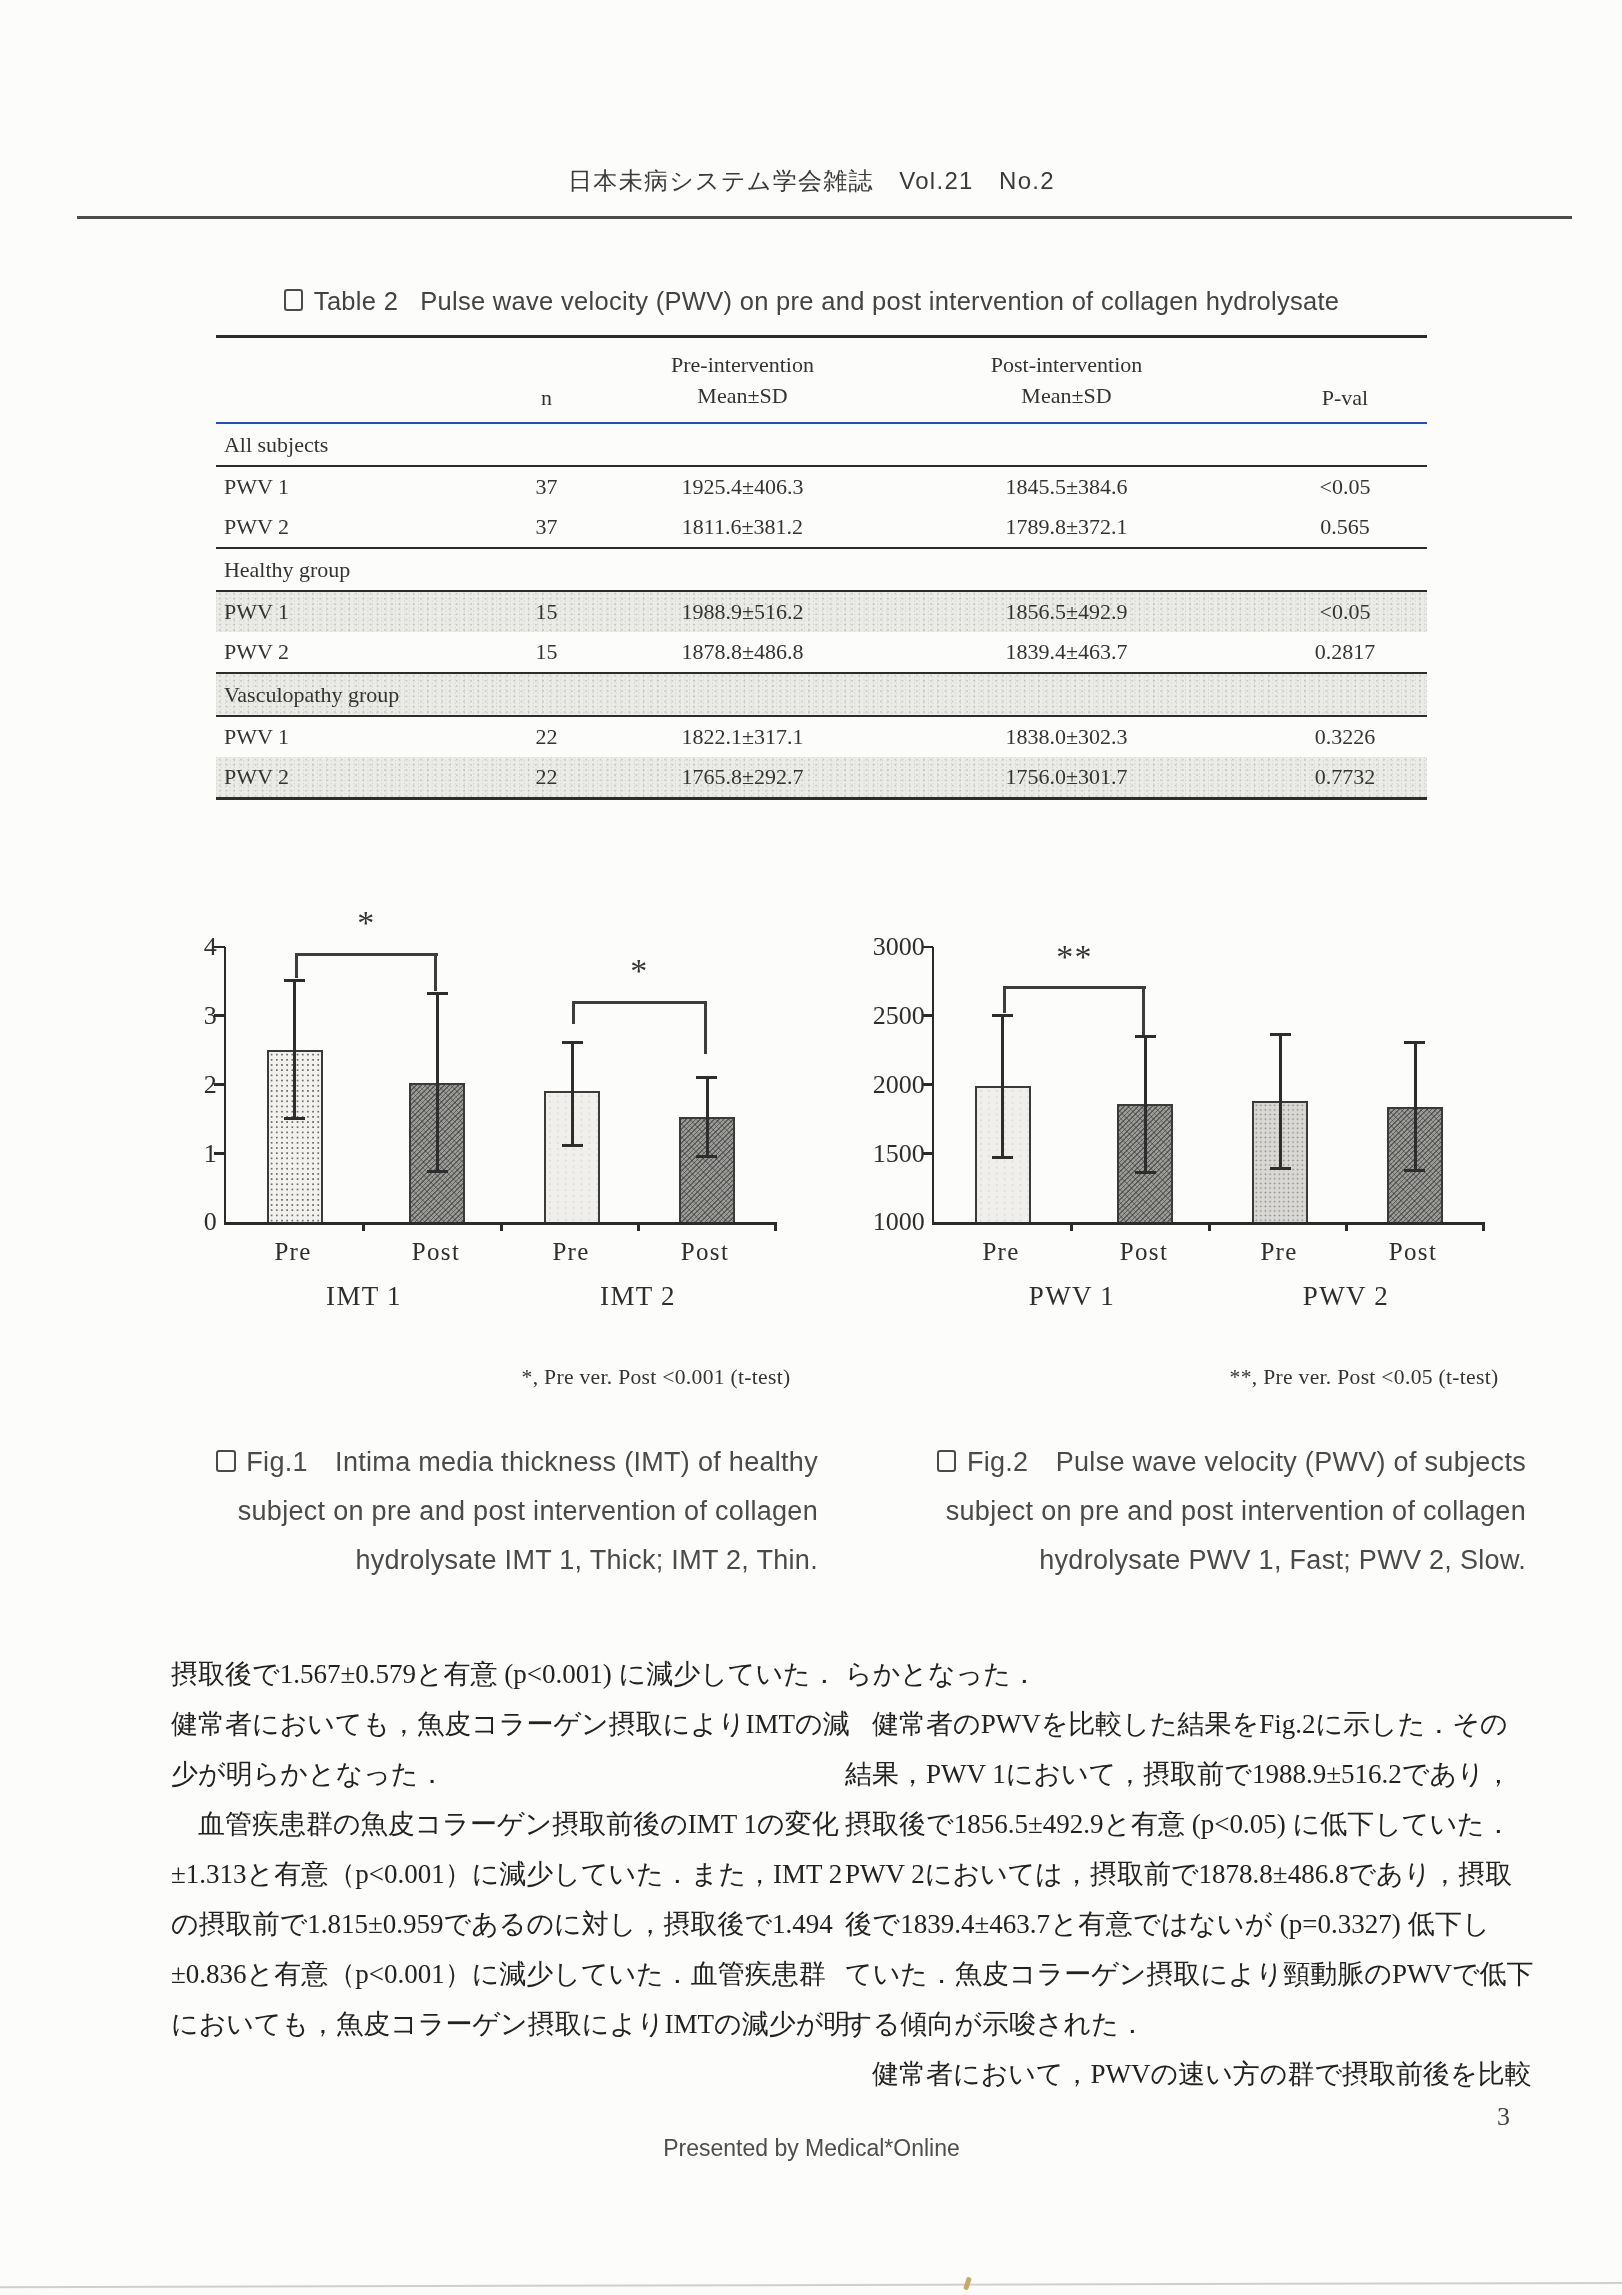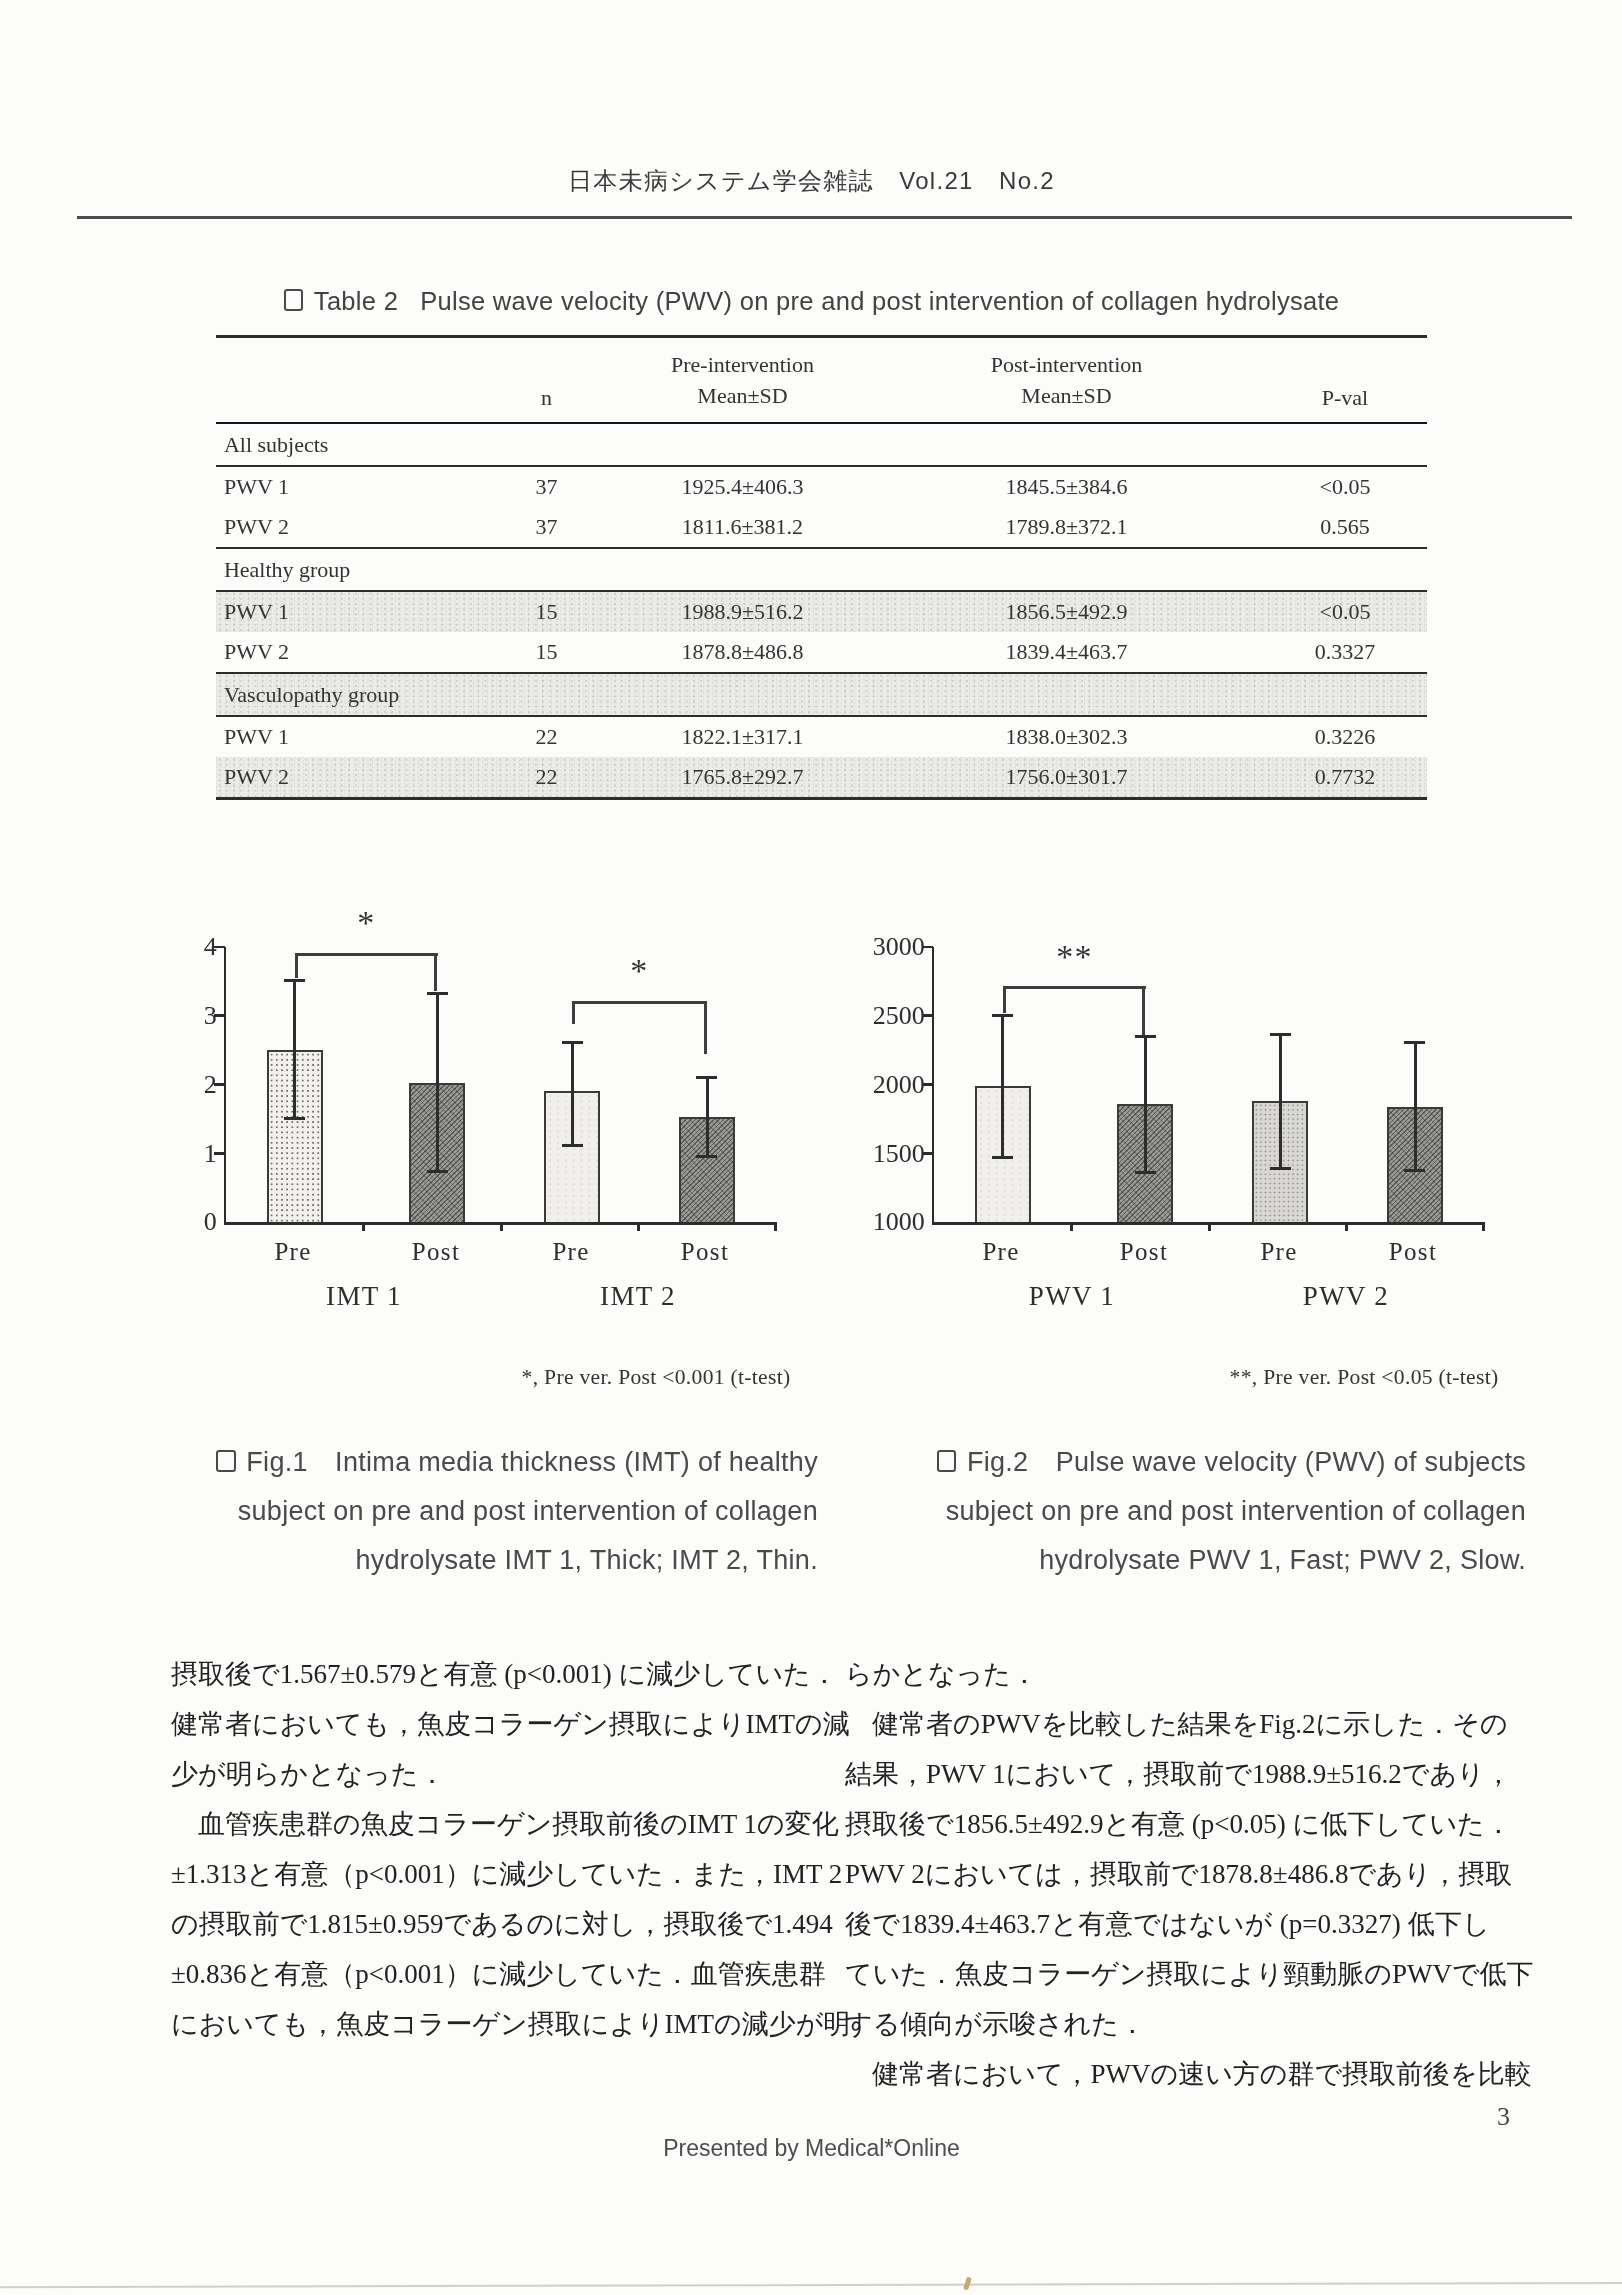--- a/index.html
+++ b/index.html
@@ -29,21 +29,21 @@
     color:#434343; letter-spacing:0.3px;
   }
   .table-title .tt-label{margin-right:22px;}
   .pwv-table-wrap{position:absolute; left:216px; top:335px; width:1211px;}
   table.pwv{
     width:100%; border-collapse:collapse; table-layout:fixed;
     border-top:3.3px solid #2c2c2c; border-bottom:3.9px solid #2c2c2c;
     font-size:22px; color:#333;
   }
   table.pwv th{font-weight:normal;}
-  .t-head th{vertical-align:bottom; padding:10.5px 0 11.8px; border-bottom:2px solid #0f172a; text-align:center;}
+  .t-head th{vertical-align:bottom; padding:10.5px 0 11.8px; border-bottom:2px solid #1d4ed8; text-align:center;}
   .t-head .hl{display:block; line-height:31px;}
   .sec-row th{
     text-align:left; padding-left:7.9px; height:39px; font-size:22px;
     border-top:2px solid #2c2c2c; border-bottom:2px solid #2c2c2c;
   }
   .data-row td{height:38px;}
   .c-label{text-align:left; padding-left:7.9px;}
   .c-num{text-align:center;}
   .shaded{
     background-color:#ebebe7;
@@ -184,21 +184,21 @@
             <td class="c-num">15</td>
             <td class="c-num">1988.9±516.2</td>
             <td class="c-num">1856.5±492.9</td>
             <td class="c-num">&lt;0.05</td>
           </tr>
           <tr class="data-row">
             <td class="c-label">PWV 2</td>
             <td class="c-num">15</td>
             <td class="c-num">1878.8±486.8</td>
             <td class="c-num">1839.4±463.7</td>
-            <td class="c-num">0.3327</td>
+            <td class="c-num">0.2817</td>
           </tr>
           <tr class="sec-row shaded">
             <th colspan="5">Vasculopathy group</th>
           </tr>
           <tr class="data-row">
             <td class="c-label">PWV 1</td>
             <td class="c-num">22</td>
             <td class="c-num">1822.1±317.1</td>
             <td class="c-num">1838.0±302.3</td>
             <td class="c-num">0.3226</td>

